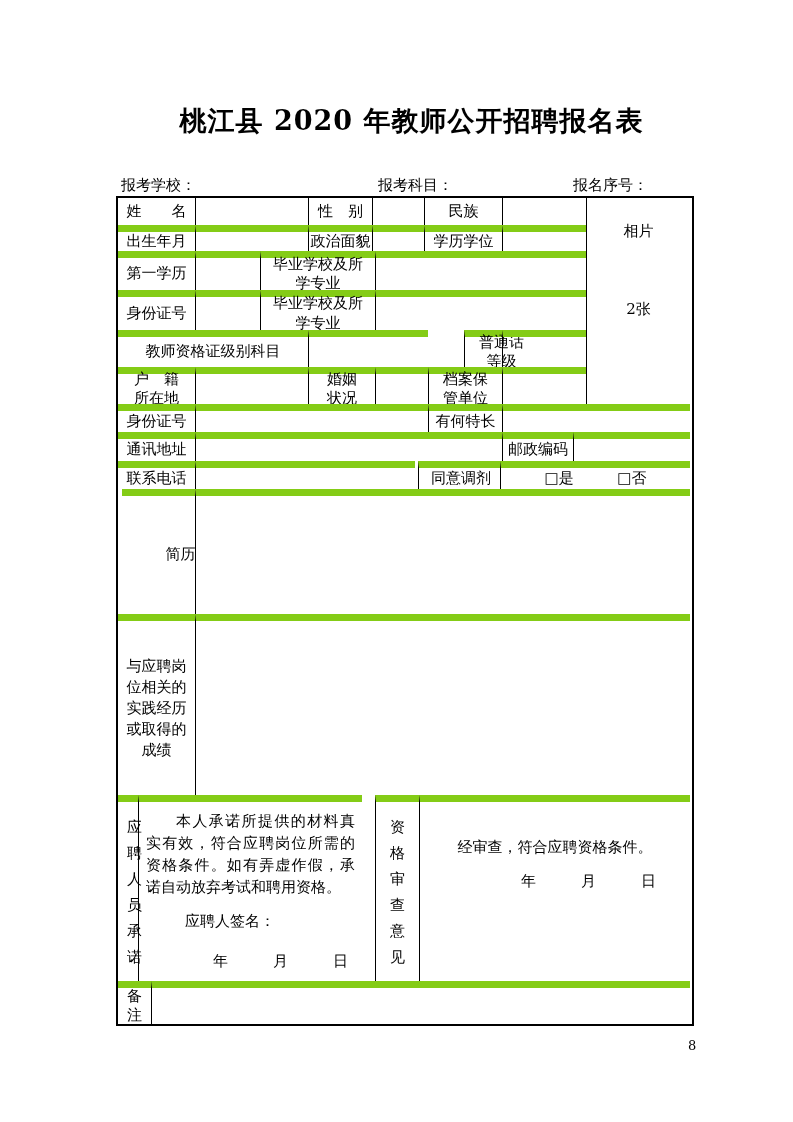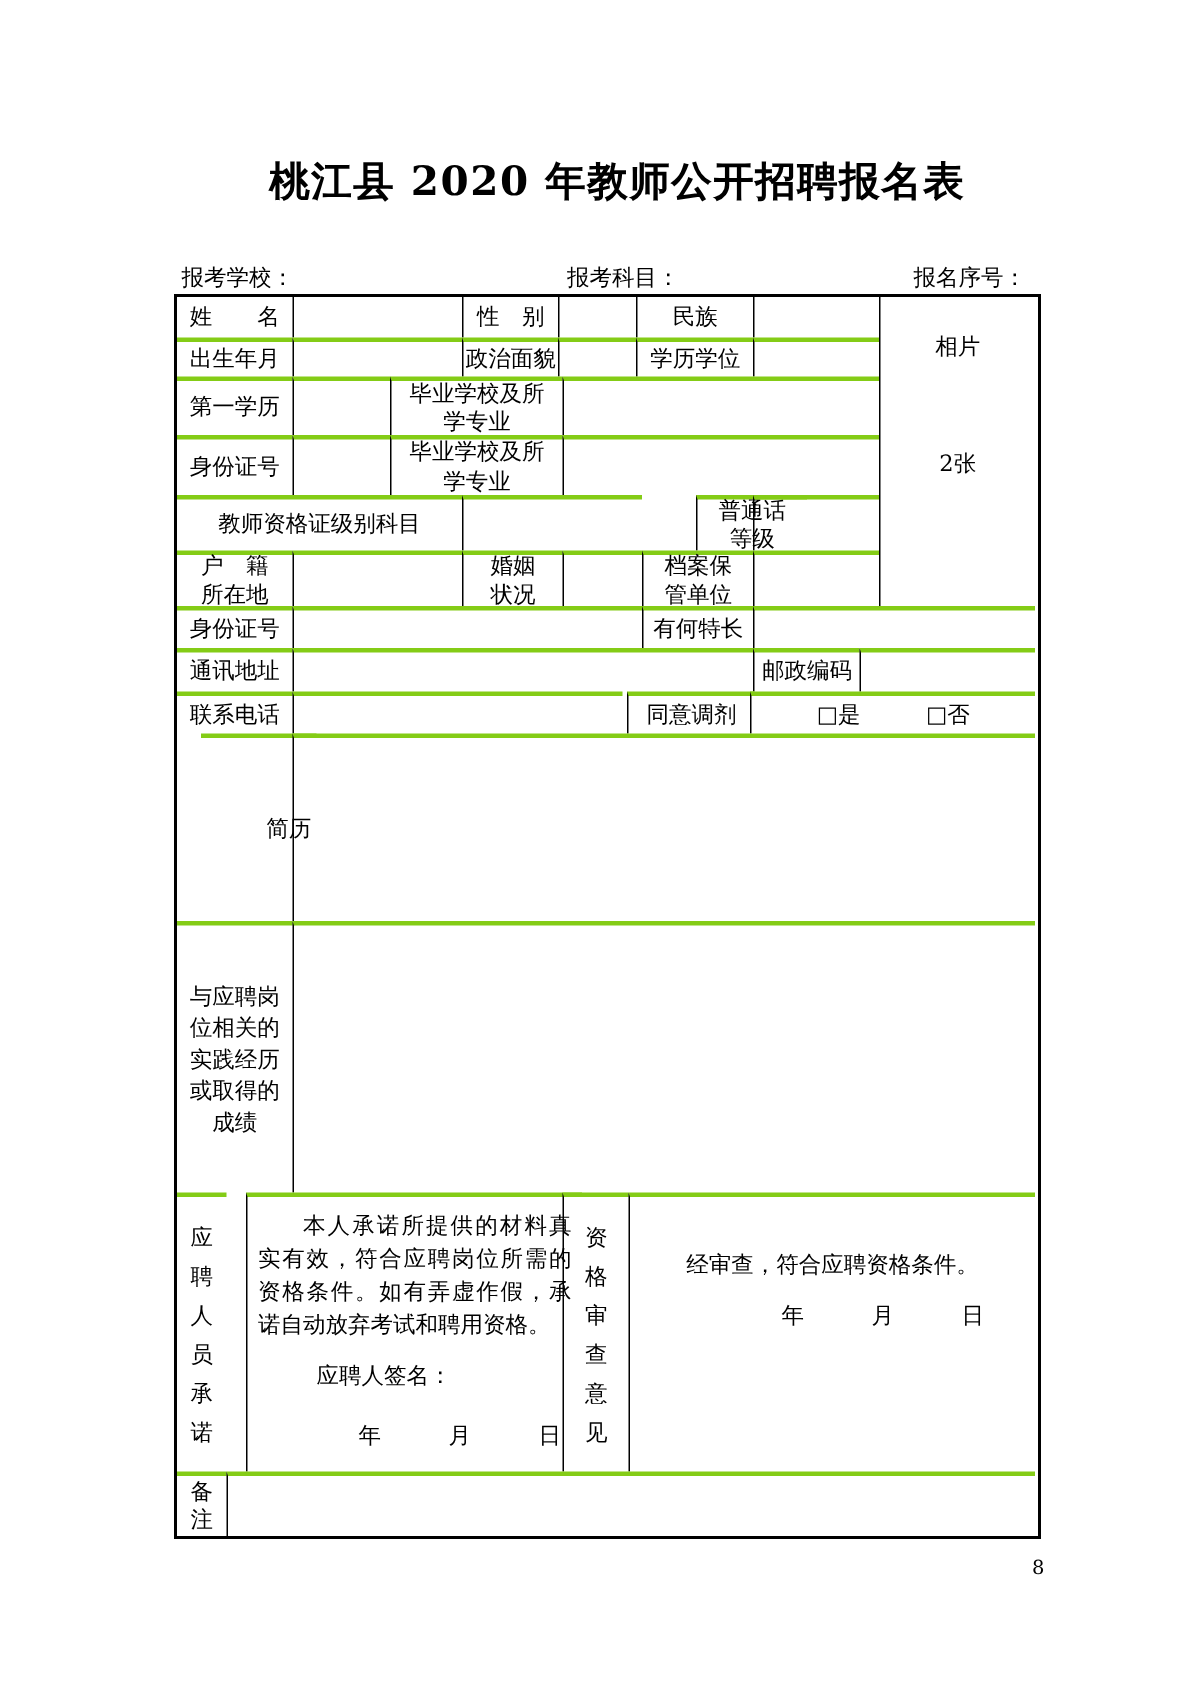--- a/index.html
+++ b/index.html
@@ -15,30 +15,30 @@
     position:absolute; top:103px; left:0; width:100%;
     text-align:center; text-indent:30px;
     font-size:27px; font-weight:bold; letter-spacing:1px;
     white-space:nowrap;
   }
 
   .meta { position:absolute; top:176px; left:0; width:100%; height:20px; font-size:15px; }
   .meta span { position:absolute; white-space:nowrap; }
   .meta-school { left:121px; }
   .meta-subject { left:378px; }
-  .meta-serial { left:573px;margin-left:36px; }
+  .meta-serial { left:573px; }
 
   .ftable {
     position:absolute; left:116px; top:196px;
     width:578px; height:830px;
     border:2px solid #000;
   }
   .cell {
     position:absolute;
-    border-left:1px solid #000; border-top:3px solid #84cc16;
+    border-left:1px solid #000; border-top:7px solid #84cc16;
     display:flex; align-items:center; justify-content:center;
     text-align:center; font-size:15px; line-height:1.3;
     white-space:pre-line;
   }
   .no-l { border-left:none; }
   .no-t { border-top:none; }
 
   .photo-cell { }
   .photo-cell .ph1 { position:absolute; top:24px; left:0; width:100%; text-align:center; }
   .photo-cell .ph2 { position:absolute; top:102px; left:0; width:100%; text-align:center; }
@@ -138,37 +138,37 @@
     <div class="cell" style="left:455px;top:234px;width:117px;height:29px;"></div>
 
     <div class="cell no-l" style="left:0;top:263px;width:77px;height:28px;">联系电话</div>
     <div class="cell" style="left:77px;top:263px;width:220px;height:28px;"></div>
     <div class="cell" style="left:300px;top:263px;width:85px;height:28px;">同意调剂</div>
     <div class="cell chk-cell" style="left:382px;top:263px;width:190px;height:28px;">
       <span>□是</span>
       <span>□否</span>
     </div>
 
-    <div class="cell no-l" style="left:16px;top:291px;width:77px;height:125px;padding-left:40px;">简历</div>
+    <div class="cell no-l" style="left:4px;top:291px;width:77px;height:125px;padding-left:40px;">简历</div>
     <div class="cell" style="left:77px;top:291px;width:495px;height:125px;"></div>
 
     <div class="cell no-l exp-label" style="left:0;top:416px;width:77px;height:181px;">与应聘岗
 位相关的
 实践经历
 或取得的
 成绩</div>
     <div class="cell" style="left:77px;top:416px;width:495px;height:181px;"></div>
 
     <div class="cell no-l vlabel" style="left:0;top:597px;width:33px;height:186px;">应
 聘
 人
 员
 承
 诺</div>
-    <div class="cell block" style="left:46px;top:597px;width:224px;height:186px;">
+    <div class="cell block" style="left:20px;top:597px;width:224px;height:186px;">
       <div class="commit-text">本人承诺所提供的材料真实有效，符合应聘岗位所需的资格条件。如有弄虚作假，承诺自动放弃考试和聘用资格。</div>
       <div class="commit-sign">应聘人签名：</div>
       <div class="commit-date">年　　　月　　　日</div>
     </div>
     <div class="cell vlabel" style="left:257px;top:597px;width:44px;height:186px;">资
 格
 审
 查
 意
 见</div>

